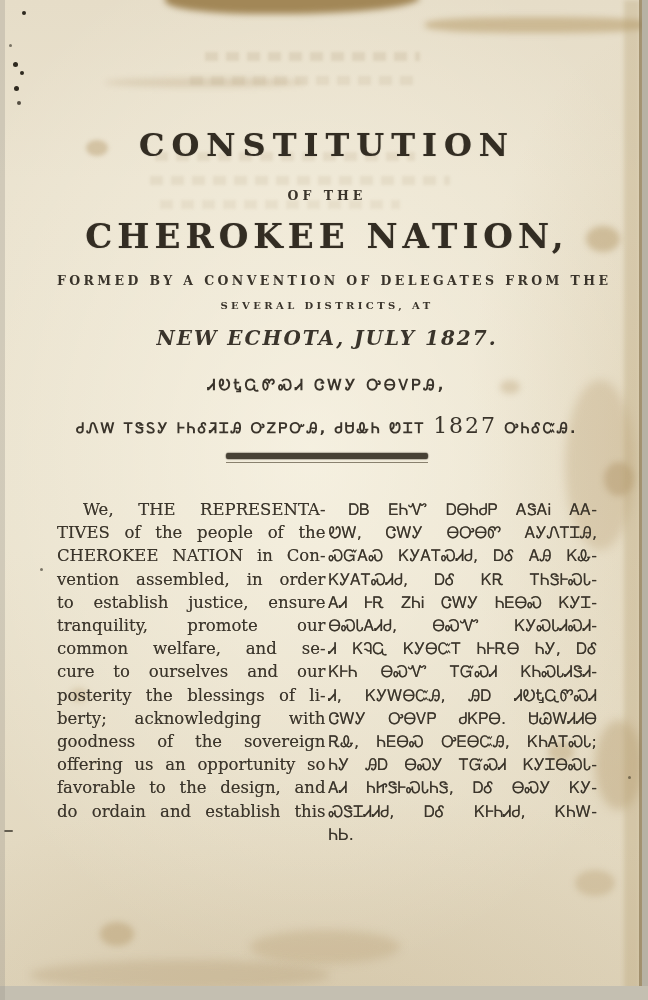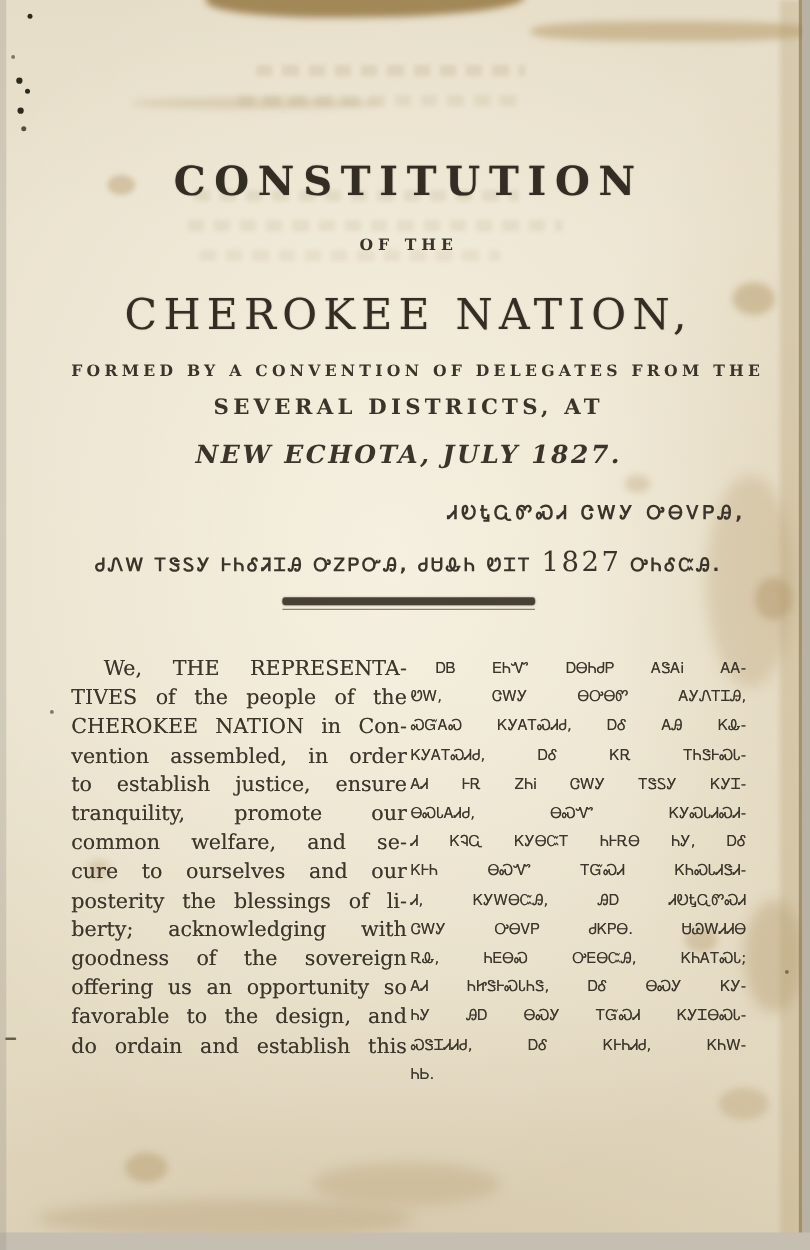--- a/index.html
+++ b/index.html
@@ -23,42 +23,42 @@
   .ghost{
     position:absolute;height:9px;filter:blur(1.6px);opacity:.55;
     background:repeating-linear-gradient(90deg, rgba(150,124,82,.28) 0 13px, rgba(150,124,82,0) 13px 21px);
   }
   
   .content{position:absolute;left:57px;right:51px;top:0;color:#3a342b;}
   .c{text-align:center;}
   .title1{margin-top:126px;font-size:32px;font-weight:bold;letter-spacing:7px;color:#332d23;
           text-shadow:0 0 1px rgba(51,45,35,.45);}
   .ofthe{margin-top:24px;font-size:12.5px;font-weight:bold;letter-spacing:4px;}
-  .title2{margin-top:29px;font-size:34px;font-weight:normal;letter-spacing:5px;color:#332d23;
+  .title2{margin-top:13px;font-size:34px;font-weight:bold;letter-spacing:5px;color:#332d23;
           text-shadow:0 0 1px rgba(51,45,35,.45);}
   .sub1{margin-top:17px;font-size:12.5px;font-weight:bold;letter-spacing:3.4px;white-space:nowrap;}
-  .sub2{margin-top:12px;font-size:17px;font-weight:bold;letter-spacing:3.4px;}
+  .sub2{margin-top:12px;font-size:10px;font-weight:bold;letter-spacing:3.4px;}
   .placedate{margin-top:15px;font-size:20px;font-style:italic;font-weight:bold;letter-spacing:2px;}
-  .chrline1{margin-top:26px;font-family:"DejaVu Sans",sans-serif;font-size:15px;font-weight:bold;letter-spacing:3px;text-align:right;}
+  .chrline1{margin-top:26px;font-family:"DejaVu Sans",sans-serif;font-size:15px;font-weight:bold;letter-spacing:3px;}
   .chrline2{margin-top:19px;font-family:"DejaVu Sans",sans-serif;font-size:14.5px;font-weight:bold;letter-spacing:2.2px;white-space:nowrap;}
   .chrline2 .year{font-family:"DejaVu Serif",serif;font-size:22px;font-weight:normal;letter-spacing:2px;}
   .rule-block{margin:15px auto 0 auto;width:202px;}
   .rule-thick{height:6px;background:#474135;border-radius:2px/3px;
               box-shadow:0 0 1px 0.5px rgba(71,65,53,.6);}
   .rule-thin{height:1.5px;background:#6e6553;margin-top:2.5px;opacity:.8;}
   
   .columns{display:flex;margin-top:35px;gap:3px;}
   .col{flex:1;}
   .col-line{
     text-align:justify;text-align-last:justify;
     line-height:23.2px;
   }
   .english{font-size:16.5px;color:#3b352b;text-shadow:0 0 .4px rgba(59,53,43,.55);}
   .english .col-line:first-child{text-indent:26px;}
-  .cherokee{font-family:"DejaVu Sans",sans-serif;font-size:12px;color:#3b352b;
+  .cherokee{font-family:"DejaVu Sans",sans-serif;font-size:16px;color:#3b352b;
             text-shadow:0 0 .4px rgba(59,53,43,.55);}
   .cherokee .col-line{line-height:23.2px;}
   .cherokee .col-line:first-child{text-indent:20px;}
   .cherokee .col-line:last-child{text-align-last:left;}
 </style>
 </head>
 <body>
 
 <div class="page">
 
@@ -131,28 +131,28 @@
           <div class="col-line">goodness of the sovereign</div>
           <div class="col-line">offering us an opportunity so</div>
           <div class="col-line">favorable to the design, and</div>
           <div class="col-line">do ordain and establish this</div>
         </div>
       <div class="col cherokee">
           <div class="col-line">ᎠᏴ ᎬᏂᏉ ᎠᎾᏂᏧᏢ ᎪᏕᎪᎥ ᎪᎪ-</div>
           <div class="col-line">ᏬᎳ, ᏣᎳᎩ ᎾᎤᎾᏛ ᎪᎩᏁᎢᏆᎯ,</div>
           <div class="col-line">ᏍᏳᎪᏍ ᏦᎩᎪᎢᏍᏗᏧ, ᎠᎴ ᎪᎯ ᏦᎲ-</div>
           <div class="col-line">ᏦᎩᎪᎢᏍᏗᏧ, ᎠᎴ ᏦᎡ ᎢᏂᏕᎰᏍᏓ-</div>
-          <div class="col-line">ᎪᏗ ᎰᎡ ᏃᏂᎥ ᏣᎳᎩ ᎢᏕᏚᎩ ᏦᎩᏆ-</div>
+          <div class="col-line">ᎪᏗ ᎰᎡ ᏃᏂᎥ ᏣᎳᎩ ᏂᎬᎾᏍ ᏦᎩᏆ-</div>
           <div class="col-line">ᎾᏍᏓᎪᏗᏧ, ᎾᏍᏉ ᏦᎩᏍᏓᏗᏍᏗ-</div>
           <div class="col-line">Ꮧ ᏦᎸᏩ ᏦᎩᎾᏨᎢ ᏂᎰᎡᎾ ᏂᎩ, ᎠᎴ</div>
           <div class="col-line">ᏦᎰᏂ ᎾᏍᏉ ᎢᏳᏍᏗ ᏦᏂᏍᏓᏗᏕᏗ-</div>
           <div class="col-line">Ꮧ, ᏦᎩᎳᎾᏨᎯ, ᎯᎠ ᏗᎧᎿᏩᏛᏍᏗ</div>
           <div class="col-line">ᏣᎳᎩ ᎤᎾᏙᏢ ᏧᏦᏢᎾ. ᏌᏊᎳᏗᏗᎾ</div>
           <div class="col-line">ᎡᎲ, ᏂᎬᎾᏍ ᎤᎬᎾᏨᎯ, ᏦᏂᎪᎢᏍᏓ;</div>
+          <div class="col-line">ᏂᎩ ᎯᎠ ᎾᏍᎩ ᎢᏳᏍᏗ ᏦᎩᏆᎾᏍᏓ-</div>
           <div class="col-line">ᎪᏗ ᏂᏥᏕᎰᏍᏓᏂᏕ, ᎠᎴ ᎾᏍᎩ ᏦᎩ-</div>
-          <div class="col-line">ᏂᎩ ᎯᎠ ᎾᏍᎩ ᎢᏳᏍᏗ ᏦᎩᏆᎾᏍᏓ-</div>
           <div class="col-line">ᏍᏕᏆᏗᏗᏧ, ᎠᎴ ᏦᎰᏂᏗᏧ, ᏦᏂᎳ-</div>
           <div class="col-line">ᏂᏏ.</div>
         </div>
     </div>
   </div>
 
 </div>
 
 </body></html>

